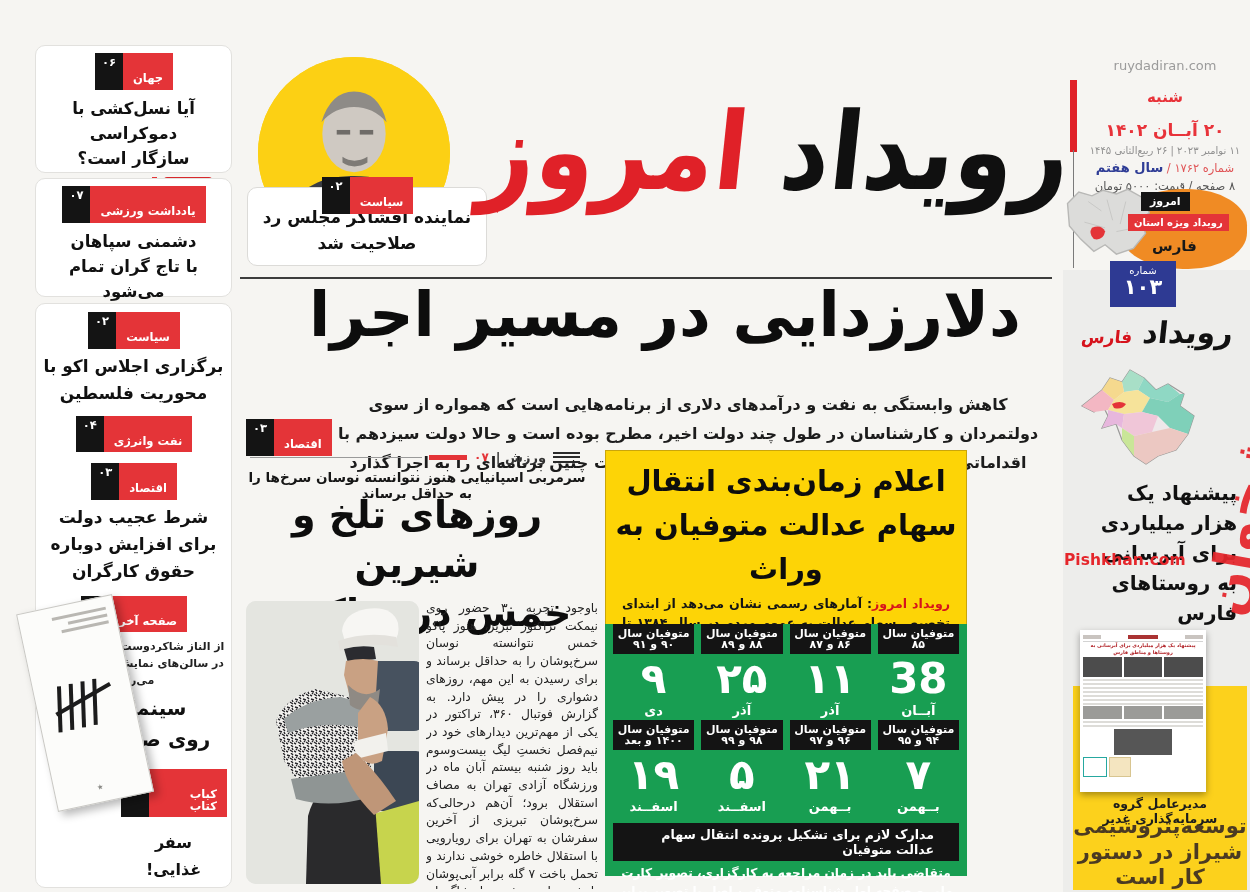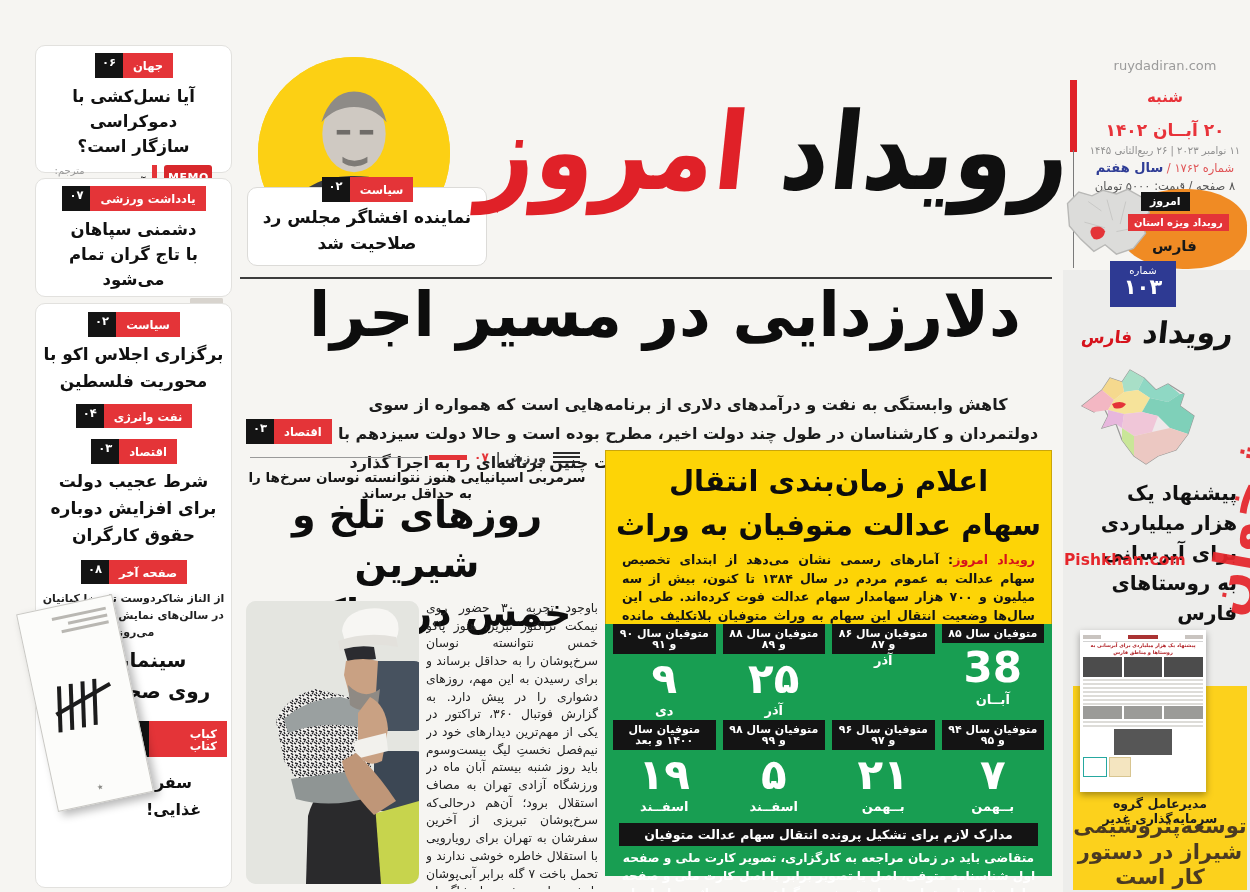--- a/index.html
+++ b/index.html
@@ -2,21 +2,21 @@
 <html lang="fa"><head>
 <meta charset="utf-8">
 <style>
   html,body{margin:0;padding:0;}
   body{font-family:"DejaVu Sans", sans-serif; background:#e9e8e6;}
   .page{position:relative;width:1250px;height:892px;background:#f6f5f2;overflow:hidden;}
   .pre{white-space:pre-line;}
   .rtl{direction:rtl;}
   
   .tag{display:flex;direction:rtl;align-items:stretch;justify-content:center;font-size:11.5px;font-weight:bold;line-height:1;}
-  .tag .t-label{background:#e43438;color:#fff;padding:8px 10px 5px;}
+  .tag .t-label{background:#e43438;color:#fff;padding:20px 10px 5px;}
   .tag .t-page{background:#141414;color:#fff;padding:4px 7px 5px;margin-left:1px;}
   
   .card{position:absolute;background:#fff;border:1px solid #e2e1de;border-radius:10px;box-sizing:border-box;}
   .card1{left:35px;top:45px;width:197px;height:128px;padding-top:7px;}
   .card2{left:35px;top:178px;width:197px;height:119px;padding-top:7px;}
   .card3{left:35px;top:303px;width:197px;height:585px;padding-top:8px;}
   .card h3{margin:6px 6px 0;font-size:16.5px;line-height:25px;text-align:center;color:#111;}
   .card3 h3{font-size:17px;line-height:27px;margin-top:4px;}
   .byline{display:flex;direction:rtl;align-items:center;justify-content:center;gap:7px;margin-top:6px;}
   .redbar{width:5px;height:26px;background:#e43438;}
@@ -57,21 +57,21 @@
   .sp-line{flex:1;height:1px;background:#9a9a9a;}
   .sp-dash{width:38px;height:5px;background:#e43438;}
   .sp-num{color:#e43438;font-size:12px;font-weight:bold;}
   .sp-label{color:#333;font-size:13px;font-weight:bold;}
   .sp-eq span{display:block;width:27px;height:2px;background:#2a2a2a;margin:2.5px 0;}
   .sport-subtitle{position:absolute;left:243px;top:469px;width:348px;font-size:13.5px;font-weight:bold;color:#161616;text-align:center;}
   .sport-title{position:absolute;left:243px;top:491px;width:348px;font-size:38px;font-weight:bold;color:#0d0d0d;text-align:center;line-height:49px;}
   .sport-photo{position:absolute;left:246px;top:601px;width:173px;height:283px;border-radius:10px;overflow:hidden;background:#e6e7e3;}
   .sport-body{position:absolute;left:426px;top:600px;width:172px;height:289px;overflow:hidden;font-size:12.3px;line-height:17.7px;color:#232323;text-align:justify;direction:rtl;}
   
-  .info-box{position:absolute;left:605px;top:450px;width:447px;height:438px;box-sizing:border-box;}
+  .info-box{position:absolute;left:605px;top:450px;width:362px;height:438px;box-sizing:border-box;}
   .info-yellow{background:#fdd406;border:1px solid #caa50a;box-sizing:border-box;height:186px;padding-top:8px;}
   .info-title{font-size:29px;font-weight:bold;color:#0d0d0d;text-align:center;line-height:44px;margin:0;}
   .info-lead{font-size:12.6px;font-weight:bold;color:#141414;text-align:justify;direction:rtl;line-height:18.5px;margin:4px 16px 0;}
   .info-brand{color:#d6131c;font-weight:bold;}
   .info-green{background:#189e52;height:252px;box-sizing:border-box;color:#fff;padding:0 8px;position:relative;}
   .cells{display:grid;grid-template-columns:repeat(4,1fr);direction:rtl;column-gap:7px;row-gap:2px;margin-top:-12px;}
   .cell{text-align:center;}
   .cell .c-label{background:#141414;color:#fff;font-size:11px;font-weight:bold;padding:4px 2px;line-height:1;}
   .cell .c-value{font-size:42px;font-weight:bold;line-height:50px;}
   .cell .c-month{font-size:13px;font-weight:bold;line-height:14px;}
@@ -304,20 +304,21 @@
     </div>
     <div class="info-green">
       <div class="cells">
         <div class="cell">
           <div class="c-label">متوفیان سال ۸۵</div>
           <div class="c-value">38</div>
           <div class="c-month">آبــان</div>
         </div>
         <div class="cell">
           <div class="c-label">متوفیان سال ۸۶ و ۸۷</div>
+          <div class="c-value">۱۱</div>
           <div class="c-month">آذر</div>
         </div>
         <div class="cell">
           <div class="c-label">متوفیان سال ۸۸ و ۸۹</div>
           <div class="c-value">۲۵</div>
           <div class="c-month">آذر</div>
         </div>
         <div class="cell">
           <div class="c-label">متوفیان سال ۹۰ و ۹۱</div>
           <div class="c-value">۹</div>

